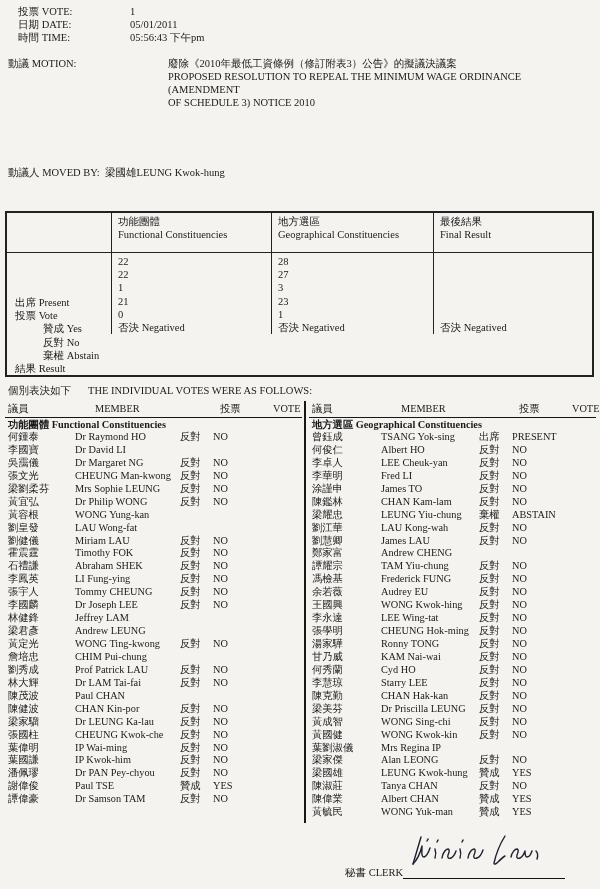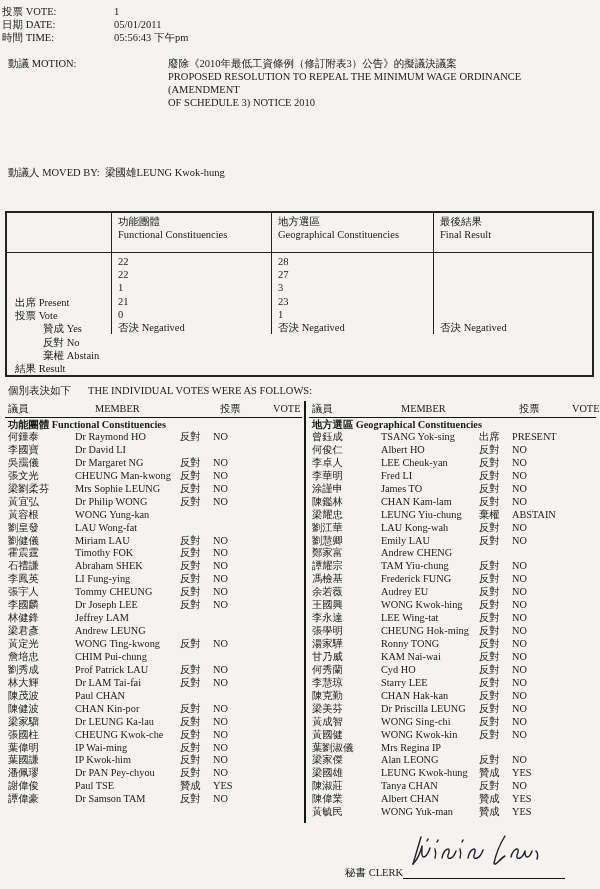--- a/index.html
+++ b/index.html
@@ -7,21 +7,21 @@
   body {
     background:#f4f3f0;
     color:#1a1a1a;
     font-family:"Liberation Serif","DejaVu Serif",serif;
     position:relative;
     overflow:hidden;
   }
   .abs { position:absolute; }
 
   
-  .meta-block { left:2px; top:5px; width:580px; }
+  .meta-block { left:18px; top:5px; width:580px; }
   .meta-row { display:flex; font-size:10.5px; line-height:13px; }
   .meta-label { width:112px; flex:none; }
   .meta-value div { line-height:13px;margin-left:48px; }
 
   .moved-row { left:8px; top:166px; display:flex; font-size:10.5px; line-height:13px;align-items:flex-end; }
   .moved-label { width:97px; flex:none; }
 
   
   .summary-table { left:5px; top:211px; width:589px; border:2px solid #222; background:transparent; }
   .sum-grid { display:grid; grid-template-columns:104px 160px 162px 1fr; }
@@ -425,21 +425,21 @@
 
   <div class="member-row">
     <span>劉江華</span>
     <span>LAU Kong-wah</span>
     <span>反對</span>
     <span>NO</span>
   </div>
 
   <div class="member-row">
     <span>劉慧卿</span>
-    <span>Emily LAU</span>
+    <span>James LAU</span>
     <span>反對</span>
     <span>NO</span>
   </div>
 
   <div class="member-row">
     <span>鄭家富</span>
     <span>Andrew CHENG</span>
     <span></span>
     <span></span>
   </div>

